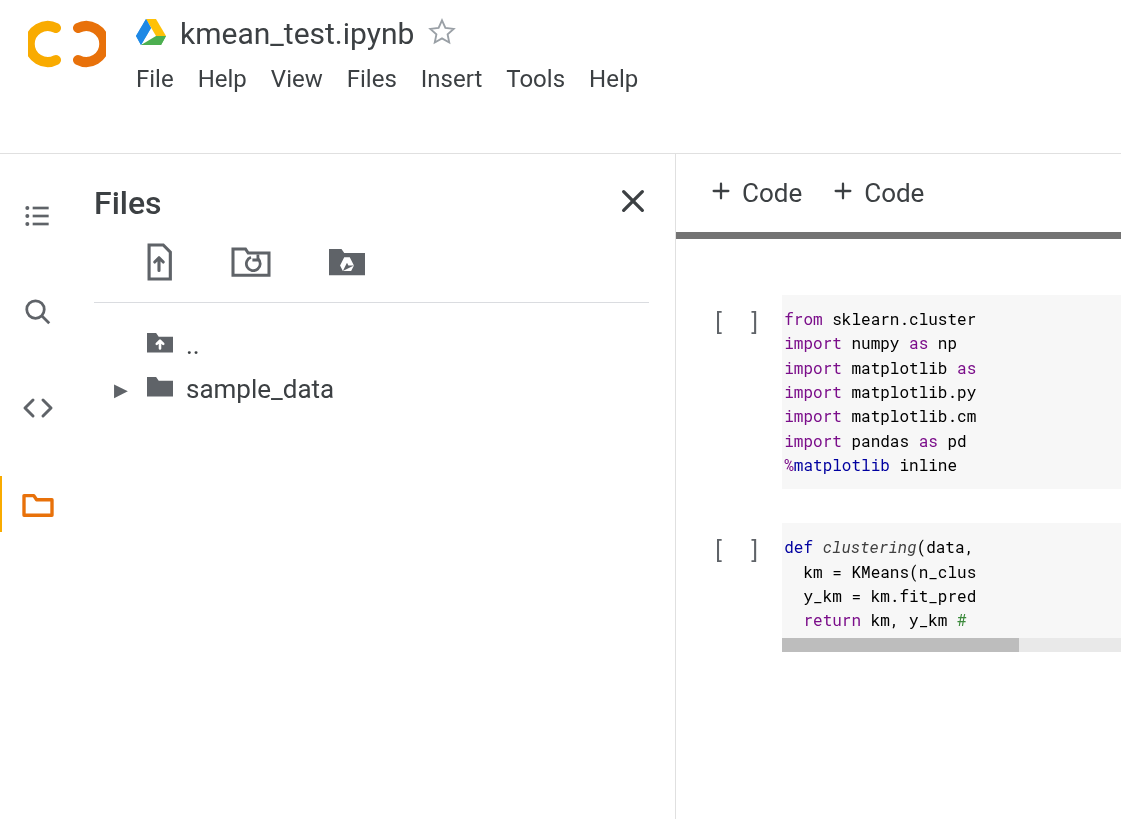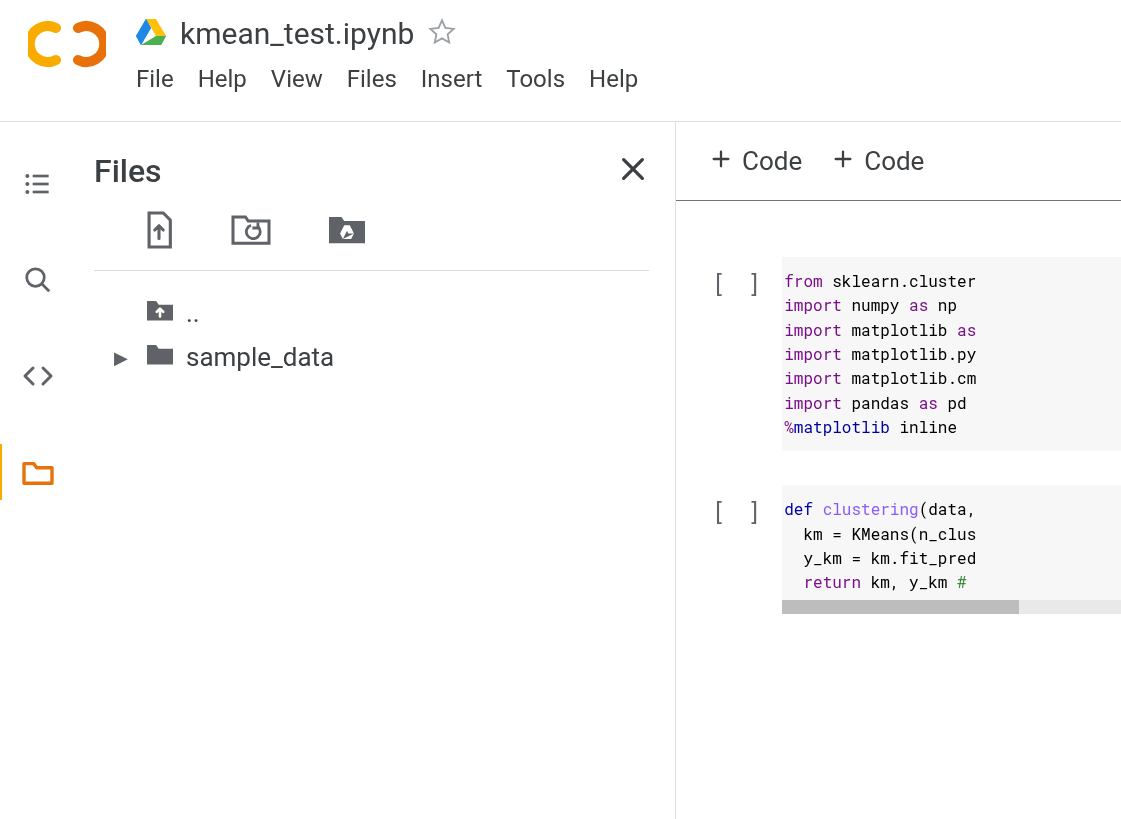--- a/index.html
+++ b/index.html
@@ -10,21 +10,21 @@
     height: 819px;
     overflow: hidden;
     color: #3c4043;
   }
 
   
   .header {
     display: flex;
     align-items: flex-start;
     padding: 10px 0 0 28px;
-    height: 122px;
+    height: 154px;
     border-bottom: 1px solid #e0e0e0;
   }
   .logo {
     margin-right: 30px;
     margin-top: 10px;
   }
   .header-right {
     flex: 1;
     padding-top: 6px;
   }
@@ -144,21 +144,21 @@
   
   .notebook {
     flex: 1;
     display: flex;
     flex-direction: column;
   }
   .nb-toolbar {
     display: flex;
     gap: 30px;
     padding: 24px 0 24px 34px;
-    border-bottom: 1px solid #737373;
+    border-bottom: 7px solid #737373;
     font-size: 26px;
     color: #3c4043;
   }
   .nb-toolbar-btn {
     display: flex;
     align-items: center;
     gap: 10px;
     cursor: pointer;
   }
   .nb-cells {
@@ -200,21 +200,21 @@
     position: absolute;
     left: 0;
     width: 70%;
     height: 100%;
     background: #bdbdbd;
   }
 
   
   .tok-kw { color: #0000a0; }
   .tok-kw2 { color: #7b0e8a; }
-  .tok-fn { color: #8b5cf6; }
+  .tok-fn { color: #404040; font-style: italic; }
   .tok-op { color: #7b0e8a; }
   .tok-comment { color: #3c8a3c; }
   .tok-text { color: #000; }
   .code-line { padding-left: 2px; }
 </style>
 </head>
 <body>
 
 <div class="header">
   <div class="logo">

